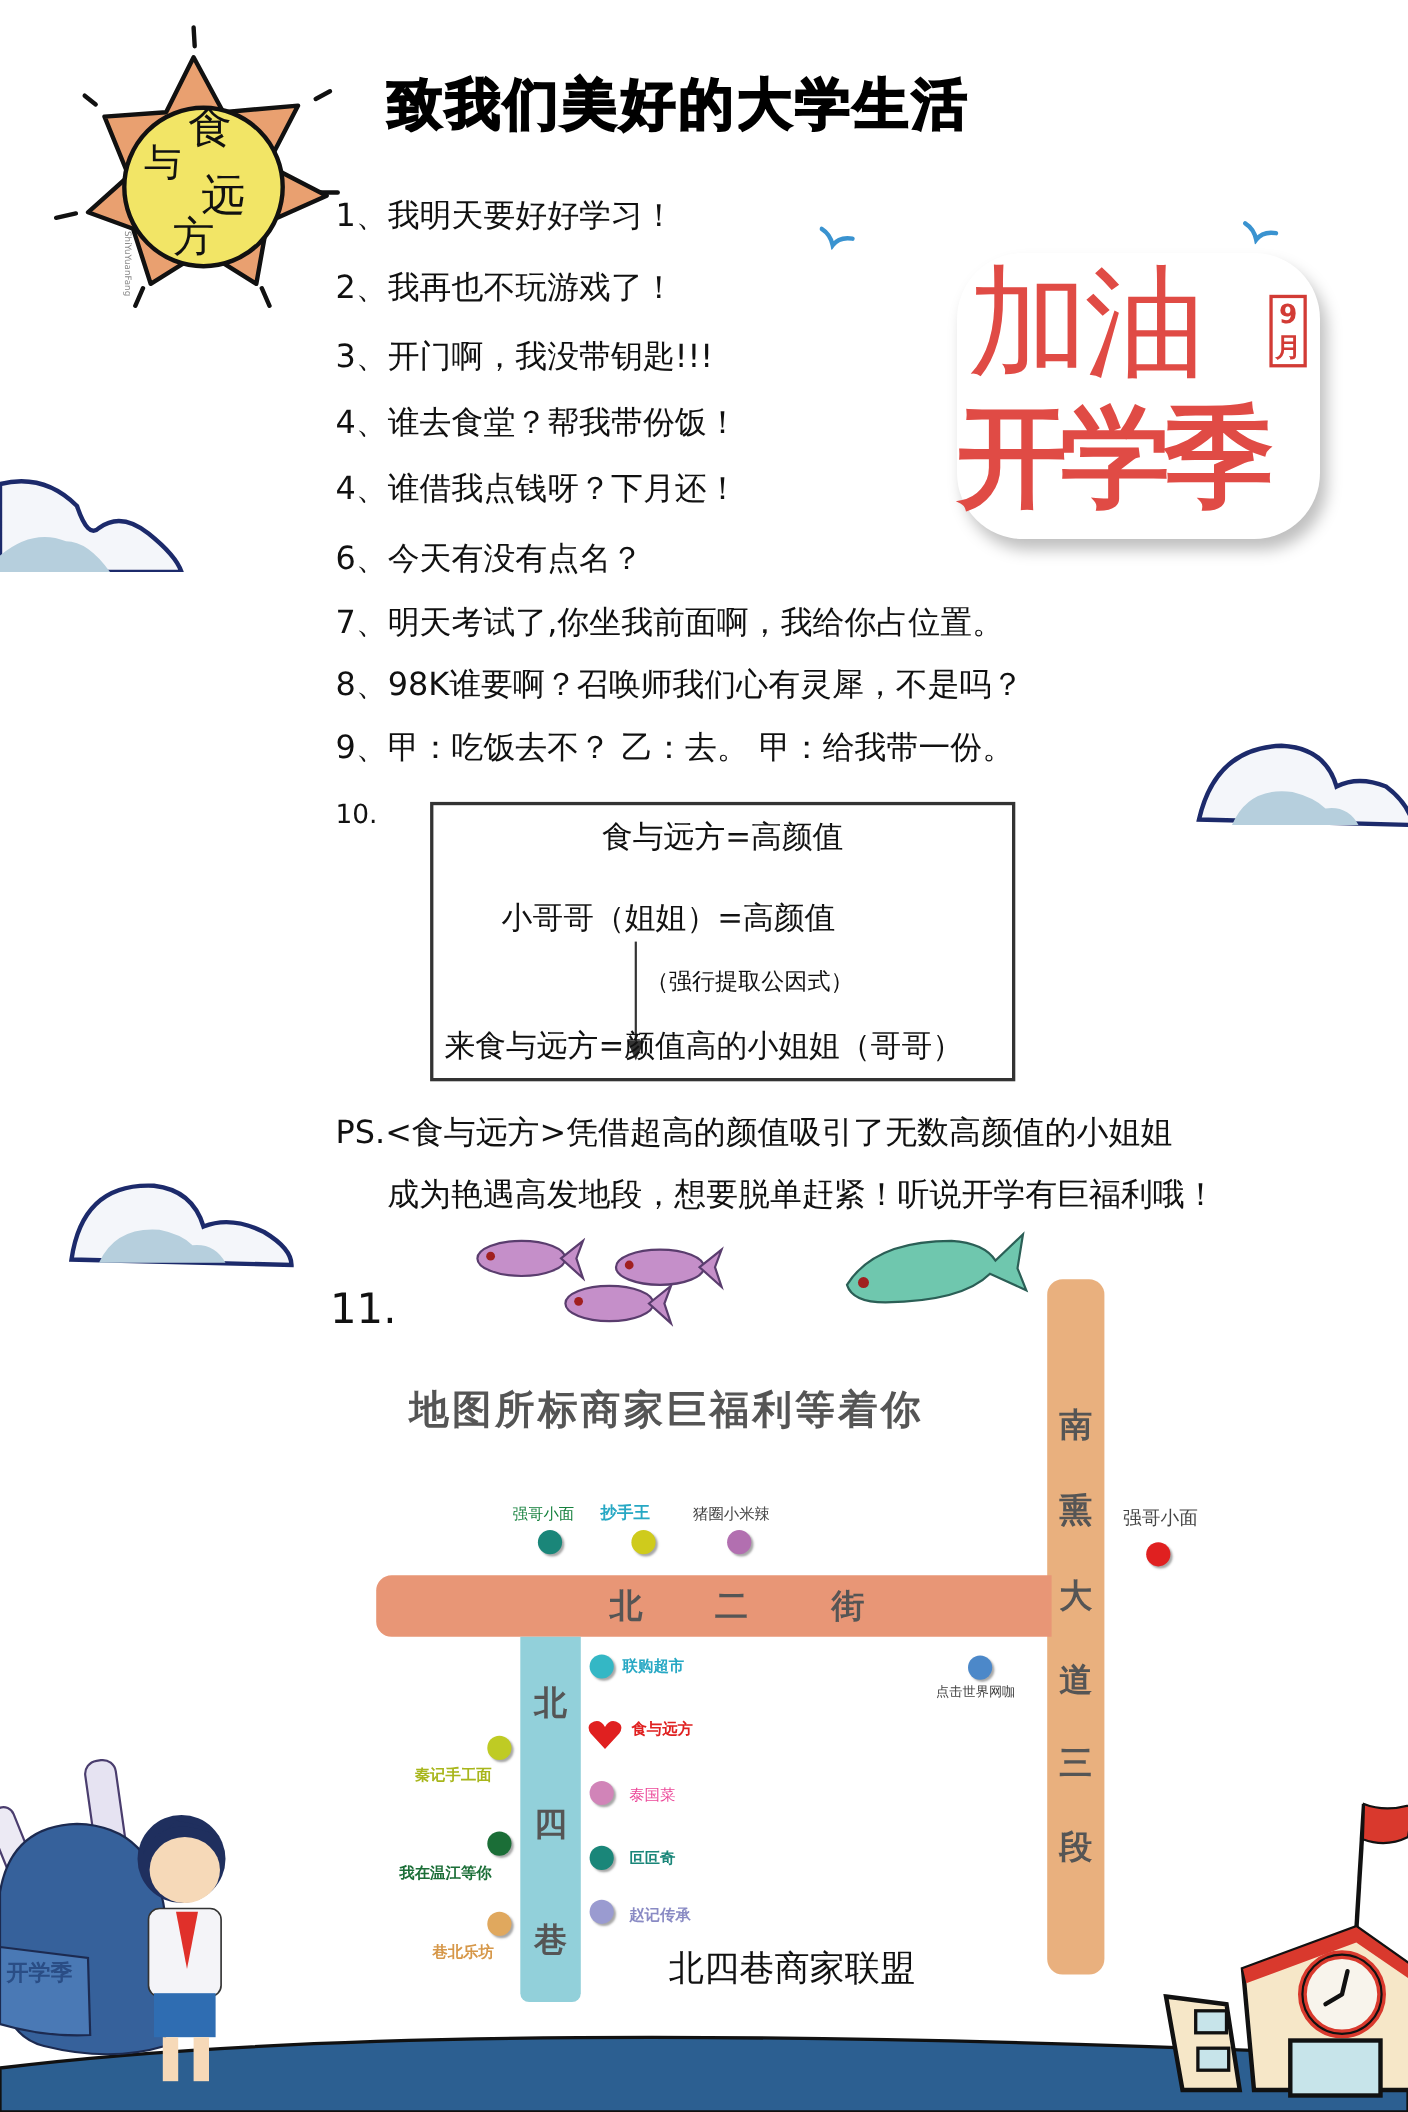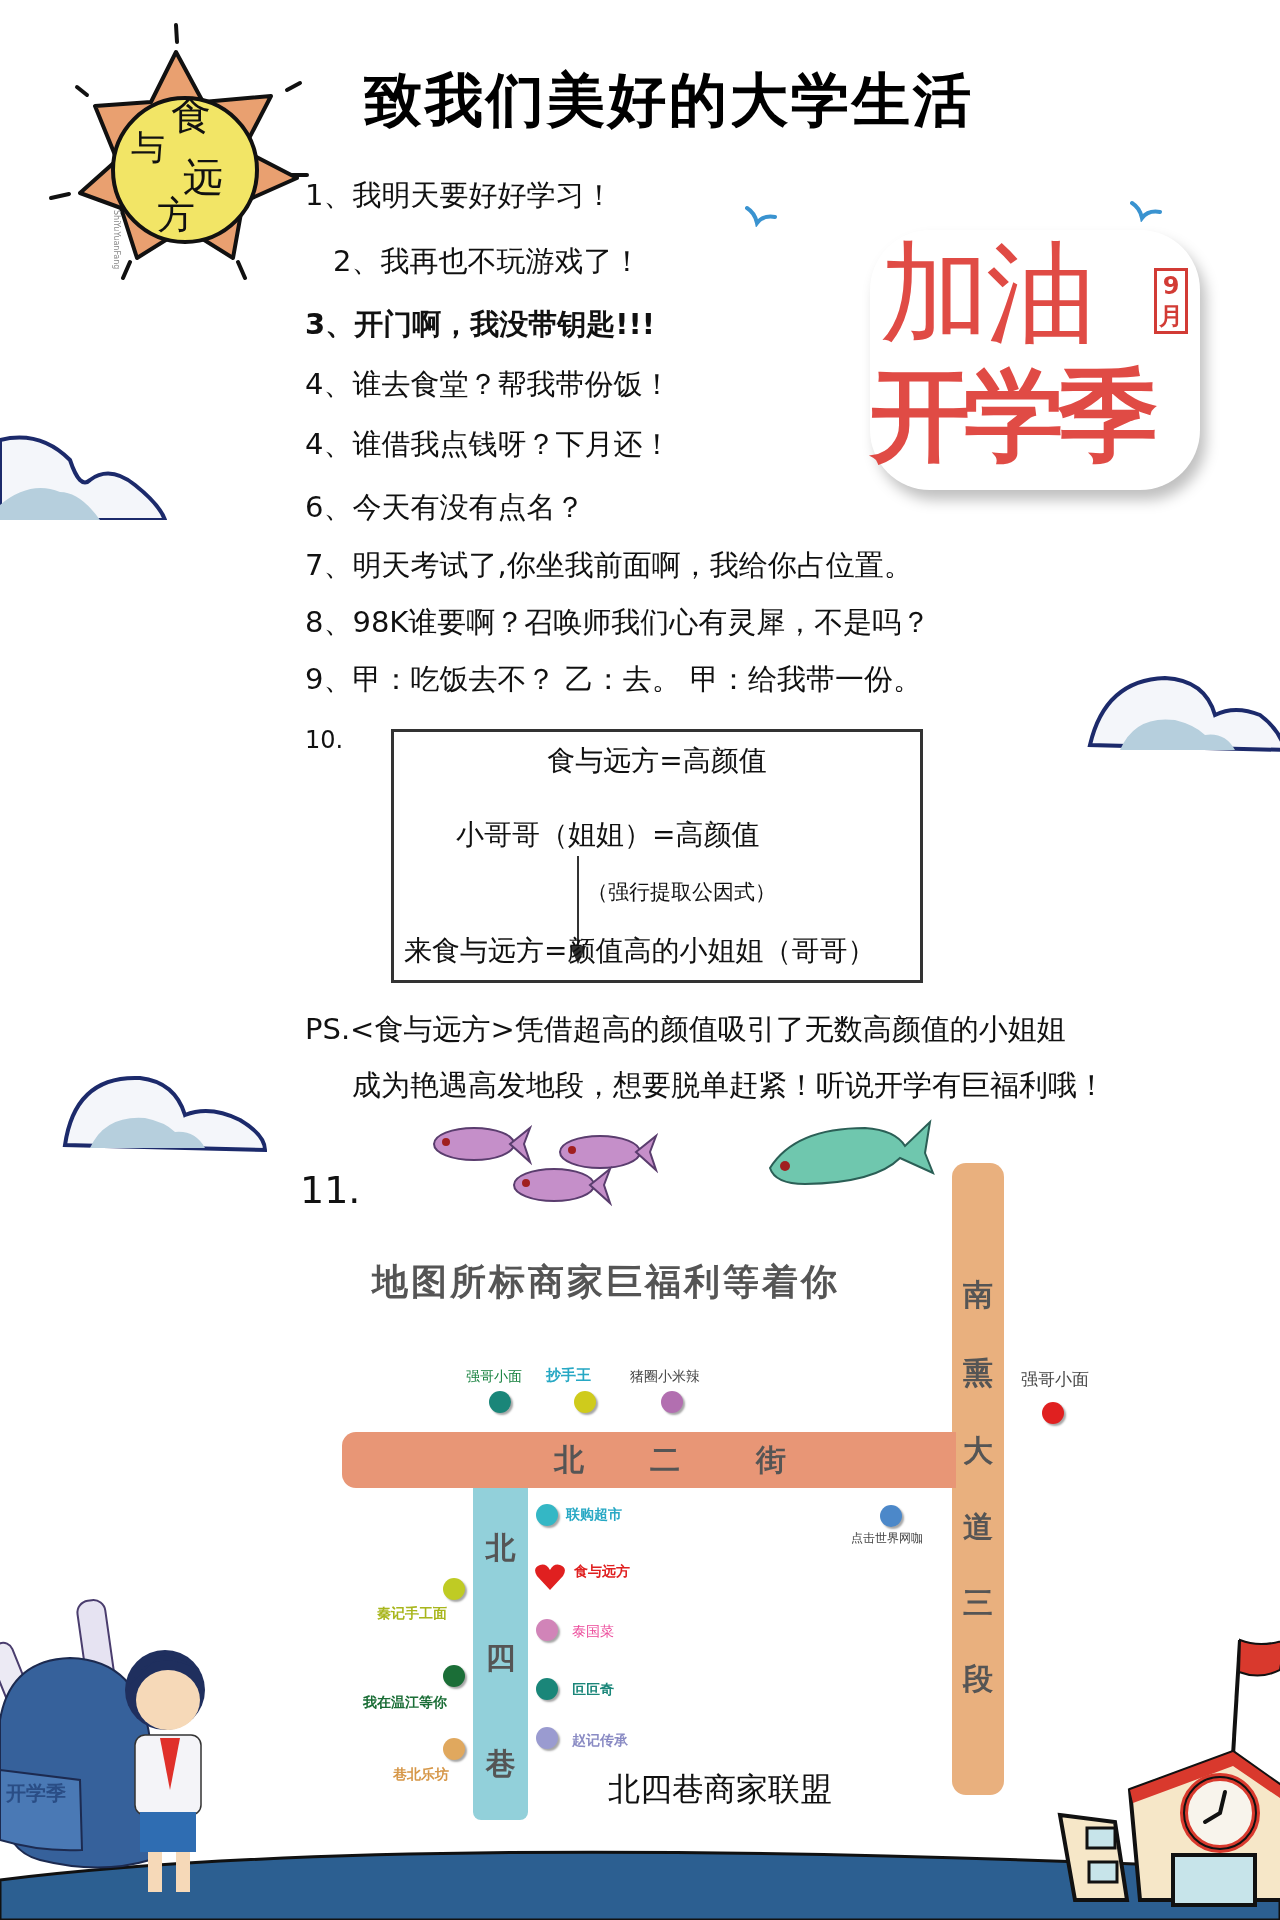--- a/index.html
+++ b/index.html
@@ -1,18 +1,18 @@
 <!DOCTYPE html>
 <html><head>
 <meta charset="utf-8">
 <style>
   html,body{margin:0;padding:0;}
   body{width:1280px;height:1920px;position:relative;background:#ffffff;overflow:hidden;font-family:"DejaVu Sans","Liberation Sans",sans-serif;color:#111;}
   .abs{position:absolute;}
-  .title{left:364px;top:62px;font-size:58px;font-weight:normal;letter-spacing:3px;color:#000;-webkit-text-stroke:2px #000;}
+  .title{left:352px;top:62px;font-size:50px;font-weight:bold;letter-spacing:3px;color:#000;-webkit-text-stroke:2px #000;}
   .item{left:305px;font-size:29px;color:#111;white-space:nowrap;}
   .num10{left:305px;top:726px;font-size:24px;}
   .box{left:391px;top:729px;width:532px;height:254px;border:3px solid #333;box-sizing:border-box;}
   .box .l1{position:absolute;left:0;right:0;top:10px;text-align:center;font-size:28px;}
   .box .l2{position:absolute;left:62px;top:84px;font-size:28px;}
   .box .arrowline{position:absolute;left:183px;top:124px;width:2px;height:96px;background:#333;}
   .box .arrowhead{position:absolute;left:176px;top:214px;width:0;height:0;border-left:8px solid transparent;border-right:8px solid transparent;border-top:18px solid #333;}
   .box .note{position:absolute;left:193px;top:146px;font-size:21px;}
   .box .l3{position:absolute;left:10px;top:200px;font-size:28px;white-space:nowrap;}
   .ps1{left:305px;top:1010px;font-size:29px;white-space:nowrap;text-align:center;}
@@ -88,22 +88,22 @@
     </svg>
 </div>
 <div class="cloud" style="left:60px;top:1060px;">
   <svg width="210" height="100">
       <path d="M5 85 Q15 15 80 18 Q115 22 125 55 Q150 45 180 60 Q205 75 205 90 Z" fill="#f4f6fa" stroke="#1c2a6b" stroke-width="4"></path>
       <path d="M30 88 Q45 55 85 58 Q105 62 115 72 Q135 70 145 88 Z" fill="#b6cfdd"></path>
     </svg>
 </div>
 
 <div class="abs item" style="top:176px;">1、我明天要好好学习！</div>
-<div class="abs item" style="top:242px;margin-left:28px;">2、我再也不玩游戏了！</div>
-<div class="abs item" style="top:305px;font-weight:bold;">3、开门啊，我没带钥匙!!!</div>
+<div class="abs item" style="top:242px;">2、我再也不玩游戏了！</div>
+<div class="abs item" style="top:305px;">3、开门啊，我没带钥匙!!!</div>
 <div class="abs item" style="top:365px;">4、谁去食堂？帮我带份饭！</div>
 <div class="abs item" style="top:425px;">4、谁借我点钱呀？下月还！</div>
 <div class="abs item" style="top:488px;">6、今天有没有点名？</div>
 <div class="abs item" style="top:546px;">7、明天考试了,你坐我前面啊，我给你占位置。</div>
 <div class="abs item" style="top:603px;">8、98K谁要啊？召唤师我们心有灵犀，不是吗？</div>
 <div class="abs item" style="top:660px;">9、甲：吃饭去不？ 乙：去。  甲：给我带一份。</div>
 
 <div class="abs num10">10.</div>
 <div class="abs box">
   <div class="l1">食与远方=高颜值</div>

